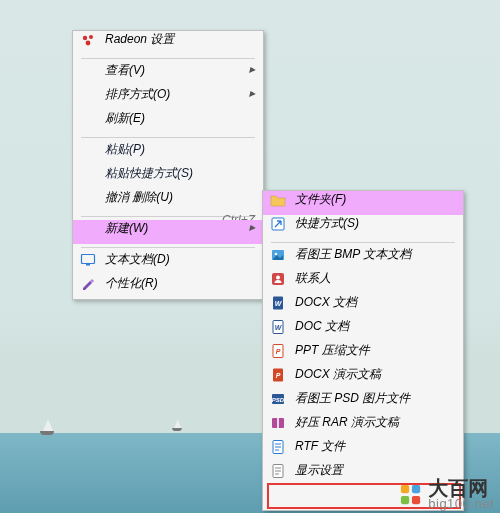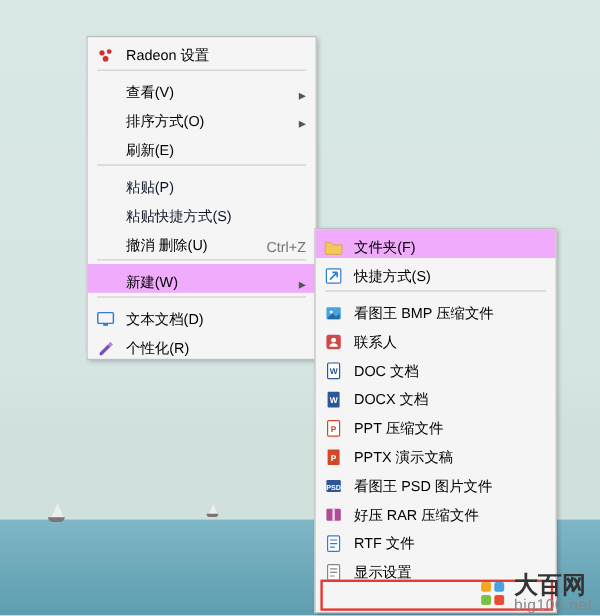--- a/index.html
+++ b/index.html
@@ -2,21 +2,21 @@
 <html><head>
 <meta charset="utf-8">
 <style>
   html,body{margin:0;padding:0;width:500px;height:513px;overflow:hidden;font-family:"Microsoft YaHei","Segoe UI",sans-serif;font-size:12px;color:#000;}
   .desktop{position:relative;width:500px;height:513px;}
   .sky{position:absolute;inset:0;background:linear-gradient(#d9e8e7 0%,#d4e5e3 60%,#cfe0dd 70%);}
   .sea{position:absolute;left:0;right:0;bottom:0;height:80px;background:linear-gradient(#7fb7c6 0%,#5e9db0 100%);}
   .menu{position:absolute;background:#f5f5f5;border:1px solid #bfbfbf;box-shadow:2px 2px 4px rgba(0,0,0,.25);}
   .menu1{left:72px;top:30px;width:190px;}
   .menu2{left:262px;top:190px;width:200px;}
-  .row{display:flex;align-items:flex-end;height:24px;padding:0 8px 0 6px;white-space:nowrap;position:relative;}
+  .row{display:flex;align-items:flex-start;height:24px;padding:0 8px 0 6px;white-space:nowrap;position:relative;font-style:italic;}
   .row .ico{width:18px;height:18px;margin-right:8px;flex:none;display:flex;align-items:center;justify-content:center;}
   .row .lbl{flex:1;}
   .row .sc{color:#737373;margin-left:10px;margin-top:24px;}
   .row .arr{width:10px;text-align:right;color:#555;}
   .row.hl{background:#f0abfc;}
   .row.dim{color:#0f172a;}
   .sep{height:1px;margin:3px 8px;background:#d0d0d0;}
   .svgico{width:16px;height:16px;}
   .redbox{position:absolute;border:2px solid #e53935;pointer-events:none;}
   .wm{position:absolute;right:6px;bottom:2px;display:flex;align-items:center;gap:6px;}
@@ -129,85 +129,85 @@
     </div>
     <div class="sep"></div>
     <div class="row">
       <span class="ico">
           <svg class="svgico" viewBox="0 0 16 16">
             <rect x="2" y="3" width="12" height="10" rx="1" fill="#4aa3df"></rect>
             <circle cx="6" cy="7" r="1.3" fill="#fff"></circle>
             <path d="M3 12 L7 8 L10 11 L13 8 V13 H3Z" fill="#1e6fa8"></path>
           </svg>
         </span>
-      <span class="lbl">看图王 BMP 压缩文件</span>
+      <span class="lbl">看图王 BMP 文本文档</span>
     </div>
     <div class="row">
       <span class="ico">
           <svg class="svgico" viewBox="0 0 16 16">
             <rect x="2" y="2" width="12" height="12" rx="2" fill="#d04848"></rect>
             <circle cx="8" cy="6.5" r="2" fill="#fff"></circle>
             <path d="M4.5 12 a3.5 3 0 0 1 7 0 Z" fill="#fff"></path>
           </svg>
         </span>
       <span class="lbl">联系人</span>
     </div>
     <div class="row">
       <span class="ico">
           <svg class="svgico" viewBox="0 0 16 16">
+            <rect x="3" y="1.5" width="10" height="13" rx="1" fill="#2b5797"></rect>
+            <text x="8" y="11" text-anchor="middle" font-size="7" font-weight="700" fill="#fff">W</text>
+          </svg>
+        </span>
+      <span class="lbl">DOCX 文档</span>
+    </div>
+    <div class="row">
+      <span class="ico">
+          <svg class="svgico" viewBox="0 0 16 16">
             <rect x="3" y="1.5" width="10" height="13" rx="1" fill="#fff" stroke="#2b5797"></rect>
             <text x="8" y="11" text-anchor="middle" font-size="7" font-weight="700" fill="#2b5797">W</text>
           </svg>
         </span>
       <span class="lbl">DOC 文档</span>
     </div>
     <div class="row">
       <span class="ico">
           <svg class="svgico" viewBox="0 0 16 16">
-            <rect x="3" y="1.5" width="10" height="13" rx="1" fill="#2b5797"></rect>
-            <text x="8" y="11" text-anchor="middle" font-size="7" font-weight="700" fill="#fff">W</text>
-          </svg>
-        </span>
-      <span class="lbl">DOCX 文档</span>
-    </div>
-    <div class="row">
-      <span class="ico">
-          <svg class="svgico" viewBox="0 0 16 16">
             <rect x="3" y="1.5" width="10" height="13" rx="1" fill="#fff" stroke="#d24726"></rect>
             <text x="8" y="11" text-anchor="middle" font-size="7" font-weight="700" fill="#d24726">P</text>
           </svg>
         </span>
       <span class="lbl">PPT 压缩文件</span>
     </div>
     <div class="row">
       <span class="ico">
           <svg class="svgico" viewBox="0 0 16 16">
             <rect x="3" y="1.5" width="10" height="13" rx="1" fill="#d24726"></rect>
             <text x="8" y="11" text-anchor="middle" font-size="7" font-weight="700" fill="#fff">P</text>
           </svg>
         </span>
-      <span class="lbl">PPTX 演示文稿</span>
+      <span class="lbl">DOCX 演示文稿</span>
     </div>
     <div class="row">
       <span class="ico">
           <svg class="svgico" viewBox="0 0 16 16">
             <rect x="2" y="3" width="12" height="10" rx="1" fill="#2b5797"></rect>
             <text x="8" y="11" text-anchor="middle" font-size="6" font-weight="700" fill="#fff">PSD</text>
           </svg>
         </span>
       <span class="lbl">看图王 PSD 图片文件</span>
     </div>
     <div class="row">
       <span class="ico">
           <svg class="svgico" viewBox="0 0 16 16">
             <rect x="2" y="3" width="12" height="10" rx="1" fill="#b04b9a"></rect>
             <rect x="7" y="3" width="2" height="10" fill="#f0d6ea"></rect>
           </svg>
         </span>
-      <span class="lbl">好压 RAR 压缩文件</span>
+      <span class="lbl">好压 RAR 演示文稿</span>
     </div>
     <div class="row">
       <span class="ico">
           <svg class="svgico" viewBox="0 0 16 16">
             <rect x="3" y="1.5" width="10" height="13" rx="1" fill="#fff" stroke="#2e7cd6"></rect>
             <line x1="5" y1="5" x2="11" y2="5" stroke="#2e7cd6"></line>
             <line x1="5" y1="8" x2="11" y2="8" stroke="#2e7cd6"></line>
             <line x1="5" y1="11" x2="9" y2="11" stroke="#2e7cd6"></line>
           </svg>
         </span>

